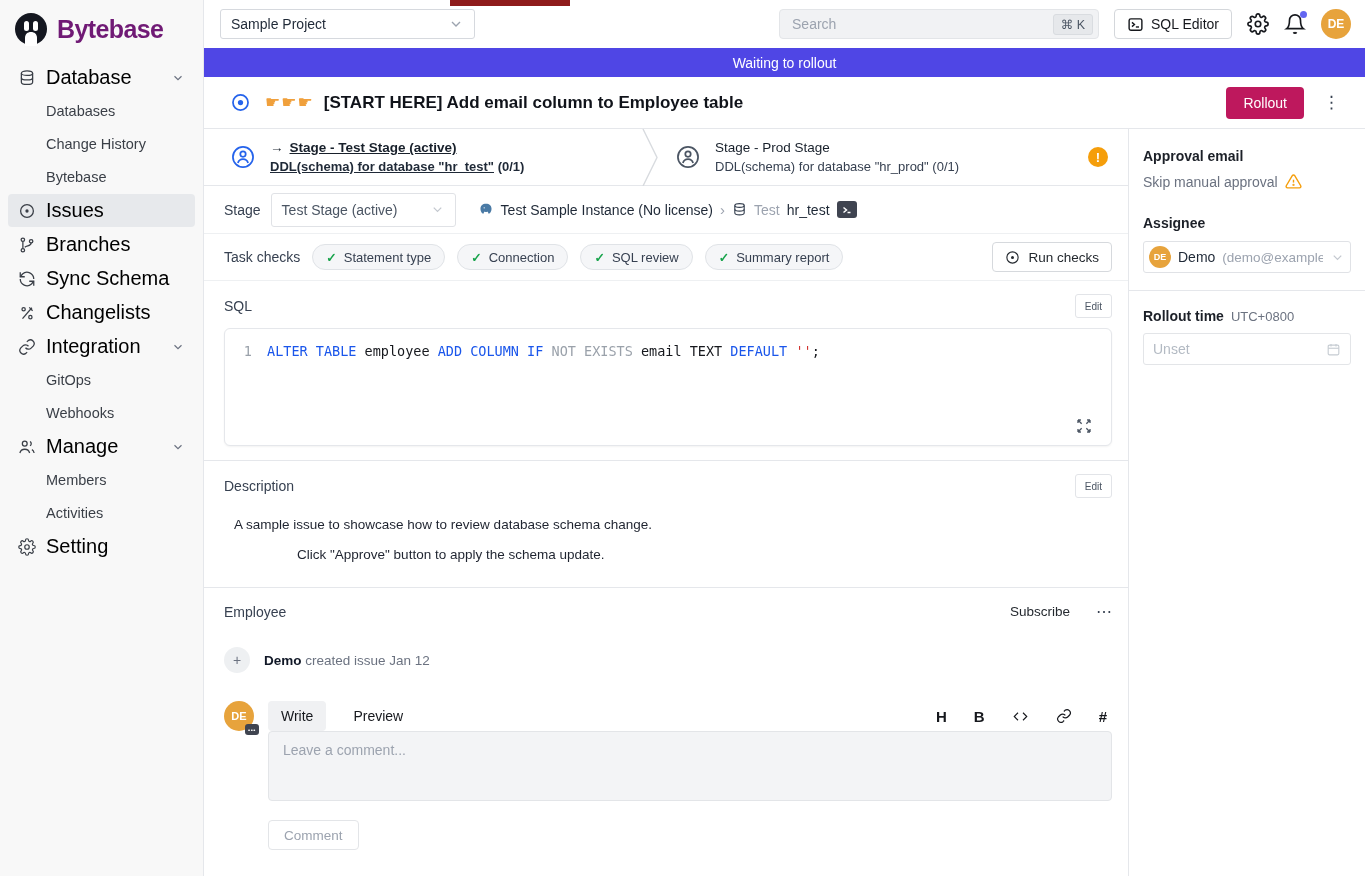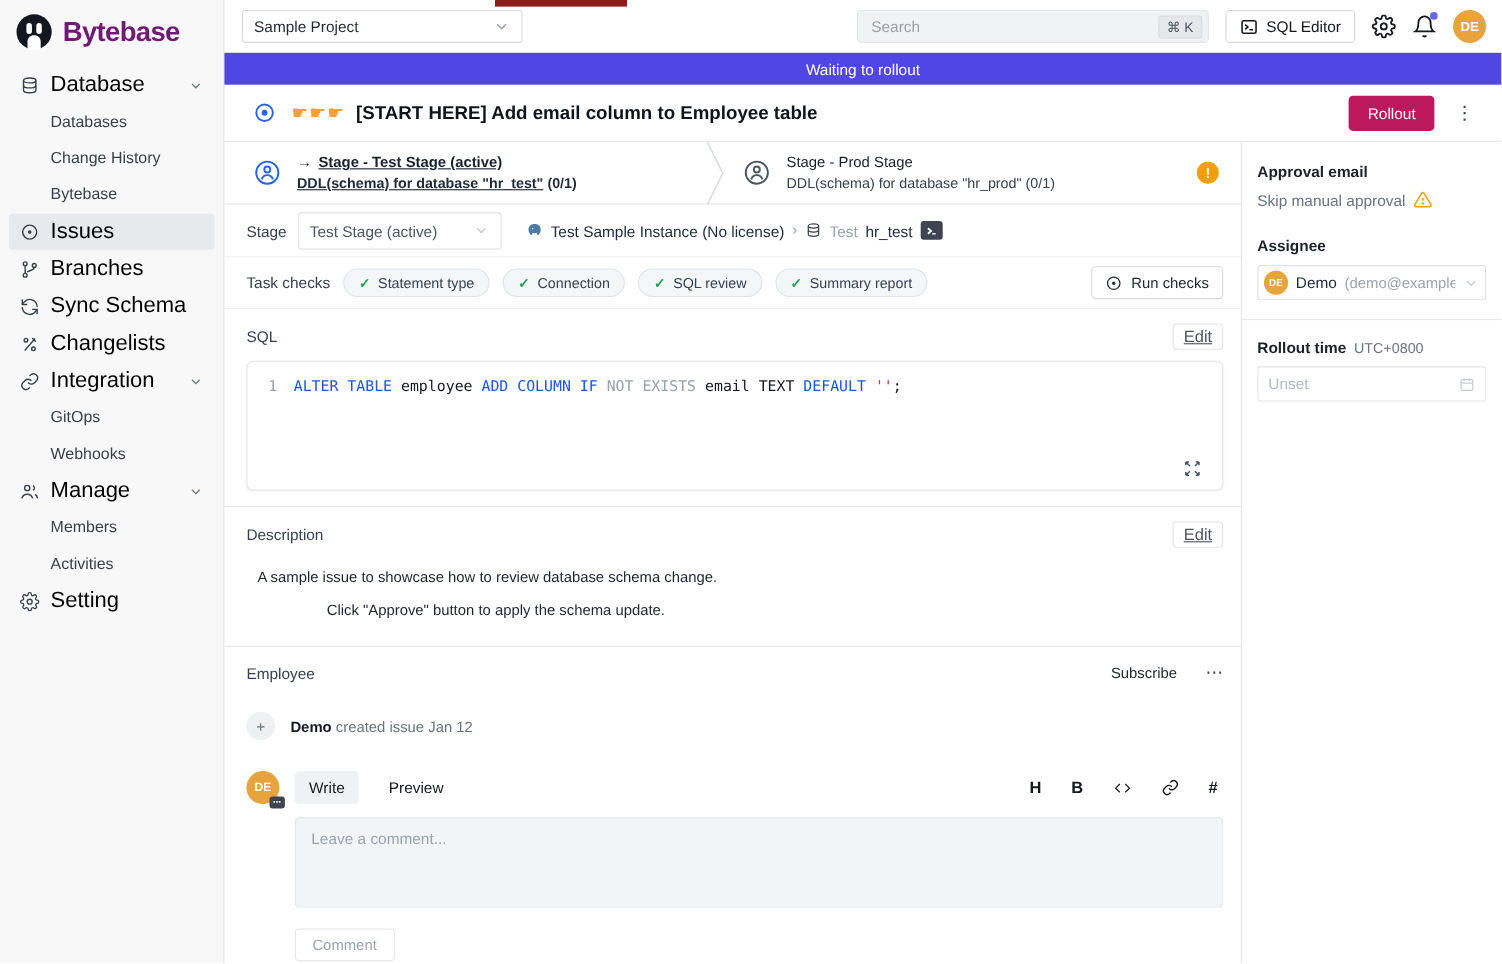--- a/index.html
+++ b/index.html
@@ -78,21 +78,21 @@
   
   .task-checks { height:47px; flex:0 0 47px; display:flex; align-items:center; gap:12px; padding:0 16px 0 20px; border-bottom:1px solid #eef0f2; }
   .pill { height:26px; border:1px solid #e0e3e7; background:#f5f6f8; border-radius:13px; display:flex; align-items:center; gap:7px; padding:0 13px; font-size:13px; color:#374151; cursor:pointer; }
   .pill .check { color:#16a34a; font-size:12.5px; font-weight:700; }
   .run-checks { margin-left:auto; height:30px; border:1px solid #d6d9dd; background:#fff; border-radius:4px; display:flex; align-items:center; gap:8px; padding:0 12px; font-size:13.5px; color:#24292f; cursor:pointer; font-family:inherit; }
 
   
   .sql-section { padding:13px 16px 14px 20px; }
   .sec-head { display:flex; align-items:center; justify-content:space-between; }
   .sec-title { font-size:14px; font-weight:500; color:#374151; }
-  .edit-btn { height:24px; padding:0 9px; font-size:15px; color:#4b5563; border:1px solid #e2e4e8; background:#fff; border-radius:3px; cursor:pointer; font-family:inherit;text-decoration:underline; }
+  .edit-btn { height:24px; padding:0 9px; font-size:10px; color:#4b5563; border:1px solid #e2e4e8; background:#fff; border-radius:3px; cursor:pointer; font-family:inherit; }
   .code-box { position:relative; margin-top:10px; height:118px; border:1px solid #e5e7eb; border-radius:6px; background:#fff; box-shadow:0 1px 2px rgba(0,0,0,.05); font-family:"DejaVu Sans Mono", monospace; font-size:13.5px; padding:13px 0; }
   .code-line { display:flex; white-space:pre; line-height:19px; }
   .ln { width:42px; text-align:right; padding-right:15px; color:#9aa1aa; }
   .tok-kw { color:#1a56eb; } .tok-plain { color:#16181d; } .tok-muted { color:#9aa1aa; } .tok-str { color:#d23430; }
   .expand-icon { position:absolute; right:19px; bottom:11px; color:#4b5563; cursor:pointer; background:none; border:none; padding:0; }
 
   
   .desc-section { border-top:1px solid #e5e7eb; border-bottom:1px solid #e5e7eb; padding:13px 16px 25px 20px; }
   .desc-p1 { margin:19px 0 0 10px; font-size:13.5px; color:#1f2430; }
   .desc-p2 { margin:15px 0 0 73px; font-size:13.5px; color:#1f2430; }
@@ -111,21 +111,21 @@
   .comment-block { display:flex; gap:14px; padding:20px 16px 0 20px; }
   .c-avatar { position:relative; width:30px; height:30px; flex:0 0 30px; border-radius:50%; background:#e7a33c; color:#fff; font-size:11px; font-weight:700; display:flex; align-items:center; justify-content:center; }
   .c-avatar .bubble { position:absolute; right:-5px; bottom:-4px; width:14px; height:11px; background:#3f4450; border-radius:3px; color:#fff; font-size:6px; letter-spacing:.5px; display:flex; align-items:center; justify-content:center; }
   .editor { flex:1; min-width:0; }
   .tabs-row { display:flex; align-items:center; }
   .tab { padding:7px 13px; border-radius:4px; font-size:14px; color:#16181d; margin-right:14px; cursor:pointer; background:none; border:none; font-family:inherit; }
   .tab.active { background:#f0f1f3; }
   .fmt-icons { margin-left:auto; display:flex; align-items:center; gap:27px; color:#16181d; padding-right:5px; }
   .fmt-icons > * { cursor:pointer; background:none; border:none; color:#16181d; padding:0; font-family:inherit; }
   .fmt-txt { font-size:15px; font-weight:700; }
-  .comment-textarea { margin-top:12px; width:100%; height:82px; background:#f3f4f6; border:1px solid #e3e5e8; border-radius:4px; padding:10px 14px; font:inherit; font-size:14px; color:#374151; resize:none; outline:none; }
+  .comment-textarea { width:100%; height:70px; background:#f3f4f6; border:1px solid #e3e5e8; border-radius:4px; padding:10px 14px; font:inherit; font-size:14px; color:#374151; resize:none; outline:none; }
   .comment-textarea::placeholder { color:#9ca3af; }
   .comment-btn { margin-top:16px; height:30px; padding:0 15px; border:1px solid #e3e5e8; background:#fff; border-radius:4px; color:#9ca3af; font-size:13.5px; font-family:inherit; }
 
   
   .rp-title { font-size:14px; font-weight:700; color:#1c2028; }
   .rp-sub { margin-top:9px; display:flex; align-items:center; gap:7px; color:#6b7280; }
   .rp-block { margin-top:25px; }
   .assignee-select { margin-top:10px; height:32px; border:1px solid #e0e2e6; border-radius:3px; display:flex; align-items:center; gap:7px; padding:0 5px; overflow:hidden; cursor:pointer; }
   .as-avatar { width:22px; height:22px; flex:0 0 22px; border-radius:50%; background:#e7a33c; color:#fff; font-size:9px; font-weight:700; display:flex; align-items:center; justify-content:center; }
   .as-name { color:#1f2937; white-space:nowrap; }

